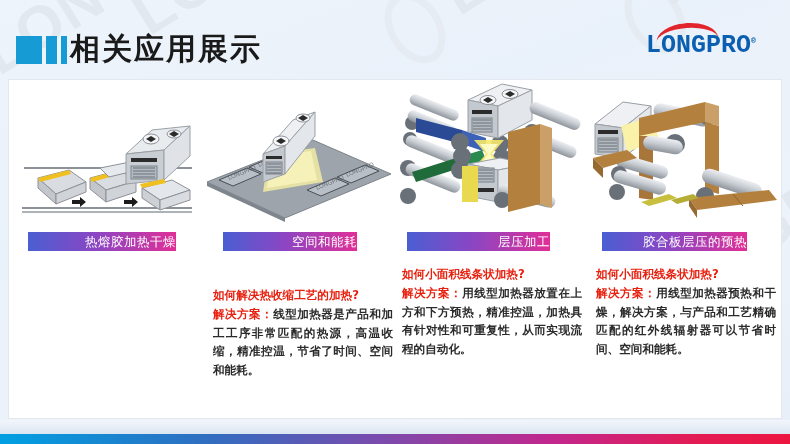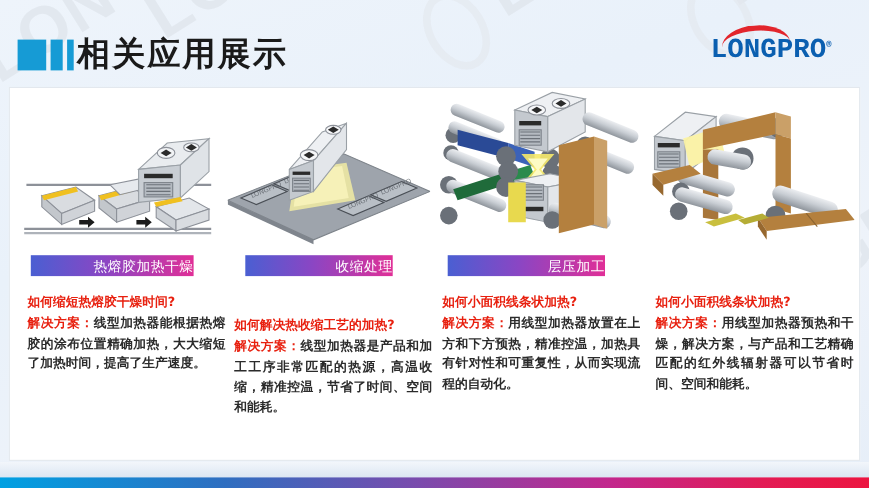--- a/index.html
+++ b/index.html
@@ -165,24 +165,20 @@
 
         <g>
           <polygon points="128,106 158,98 176,108 146,118" fill="#e3e6ea" stroke="#8d9199" stroke-width="1"></polygon>
           <polygon points="128,106 146,118 146,128 128,116" fill="#cdd1d6" stroke="#8d9199" stroke-width="1"></polygon>
           <polygon points="146,118 176,108 176,118 146,128" fill="#d9dce0" stroke="#8d9199" stroke-width="1"></polygon>
           <polygon points="126,102 150,97 152,101 128,106" fill="#f0c020"></polygon>
         </g>
       </svg>
     </div>
     <div class="badge">热熔胶加热干燥</div>
-    <div class="body">
-      <span class="q">如何缩短热熔胶干燥时间?</span>
-      <span class="sol-label">解决方案：</span><span>线型加热器能根据热熔胶的涂布位置精确加热，大大缩短了加热时间，提高了生产速度。</span>
-    </div>
   </div>
 
   <div class="panel p2">
     <div class="fig">
       <svg width="184" height="143" viewBox="0 0 184 143">
 
         <polygon points="0,100 106,58 184,92 78,136" fill="#9ea4ac" stroke="#7d838a" stroke-width="1"></polygon>
         <polygon points="0,100 78,136 78,140 0,104" fill="#7f858d"></polygon>
 
         <g stroke="#4a4f56" stroke-width="1" fill="#b9bfc6">
@@ -213,21 +209,21 @@
           <rect x="59" y="80" width="16" height="12" fill="#b4bac1" stroke="#7d838a"></rect>
           <g stroke="#6b7178" stroke-width="1">
             <line x1="60" y1="82" x2="74" y2="82"></line>
               <line x1="60" y1="85" x2="74" y2="85"></line>
             <line x1="60" y1="88" x2="74" y2="88"></line>
               <line x1="60" y1="91" x2="74" y2="91"></line>
           </g>
         </g>
       </svg>
     </div>
-    <div class="badge">收缩处理</div>
+    <div class="badge">空间和能耗</div>
     <div class="body">
       <span class="q">如何解决热收缩工艺的加热?</span>
       <span class="sol-label">解决方案：</span><span>线型加热器是产品和加工工序非常匹配的热源，高温收缩，精准控温，节省了时间、空间和能耗。</span>
     </div>
   </div>
 
   <div class="panel p3">
     <div class="fig">
       <svg width="184" height="143" viewBox="0 0 184 143">
         <defs>
@@ -372,20 +368,21 @@
         <circle cx="112" cy="114" r="9" fill="#6a7078"></circle>
 
         <polygon points="96,116 176,108 184,118 104,128" fill="#b4803e"></polygon>
         <polygon points="96,116 104,128 104,136 96,124" fill="#97682f"></polygon>
         <line x1="140" y1="112" x2="150" y2="124" stroke="#8b6330" stroke-width="1"></line>
 
         <polygon points="48,120 76,112 84,116 56,124" fill="#c9bf3e"></polygon>
         <polygon points="78,118 100,112 106,116 84,122" fill="#b5ad35"></polygon>
       </svg>
     </div>
+    <div class="badge">胶合板层压的预热</div>
     <div class="body">
       <span class="q">如何小面积线条状加热?</span>
       <span class="sol-label">解决方案：</span><span>用线型加热器预热和干燥，解决方案，与产品和工艺精确匹配的红外线辐射器可以节省时间、空间和能耗。</span>
     </div>
   </div>
 
 </div>
 
 <div class="foot-soft"></div>
 <div class="foot-grad"></div>

